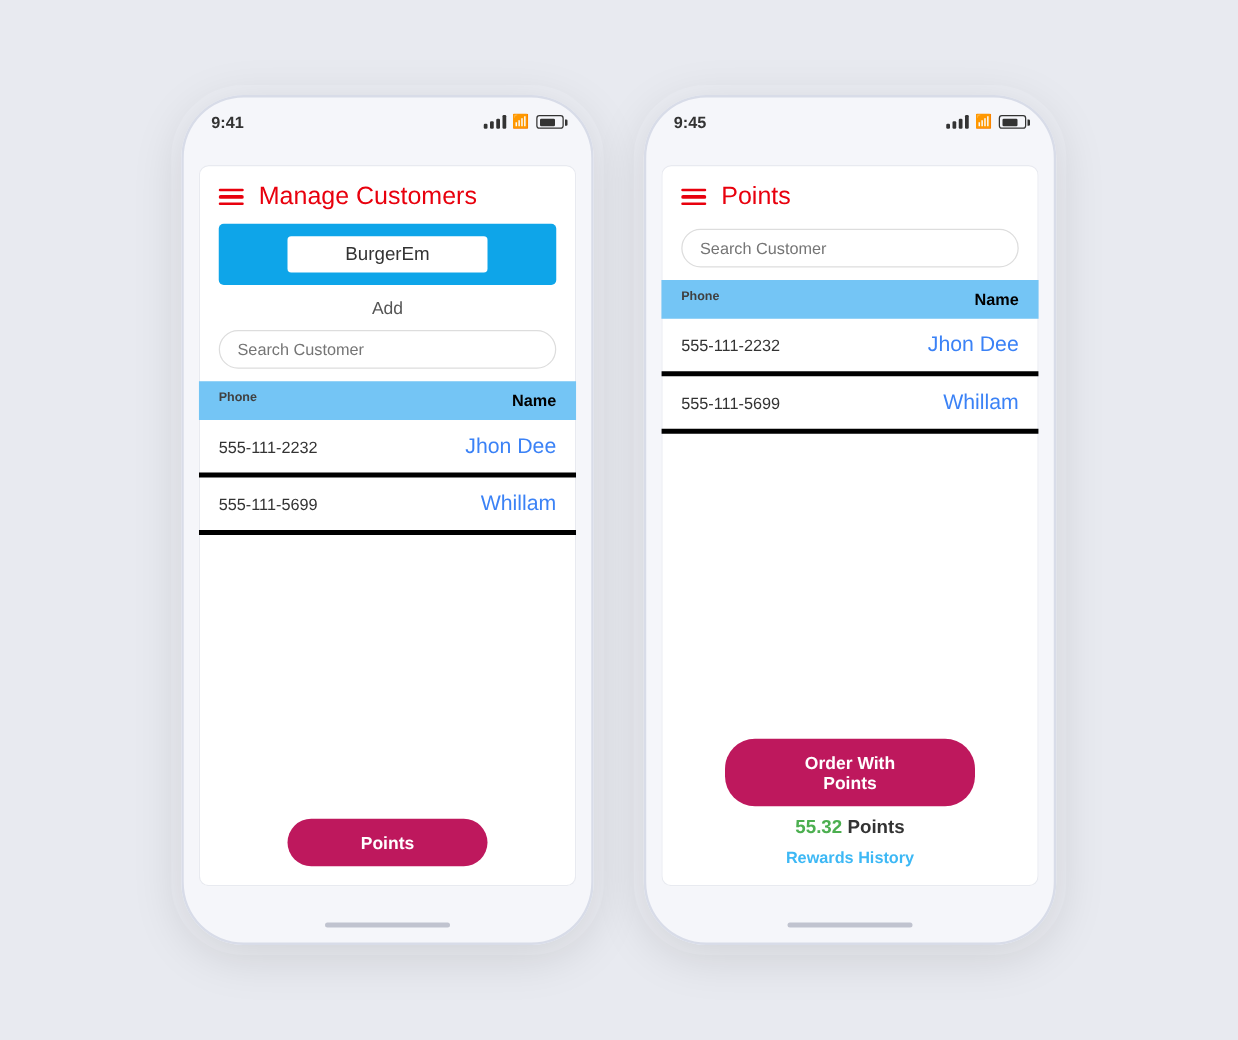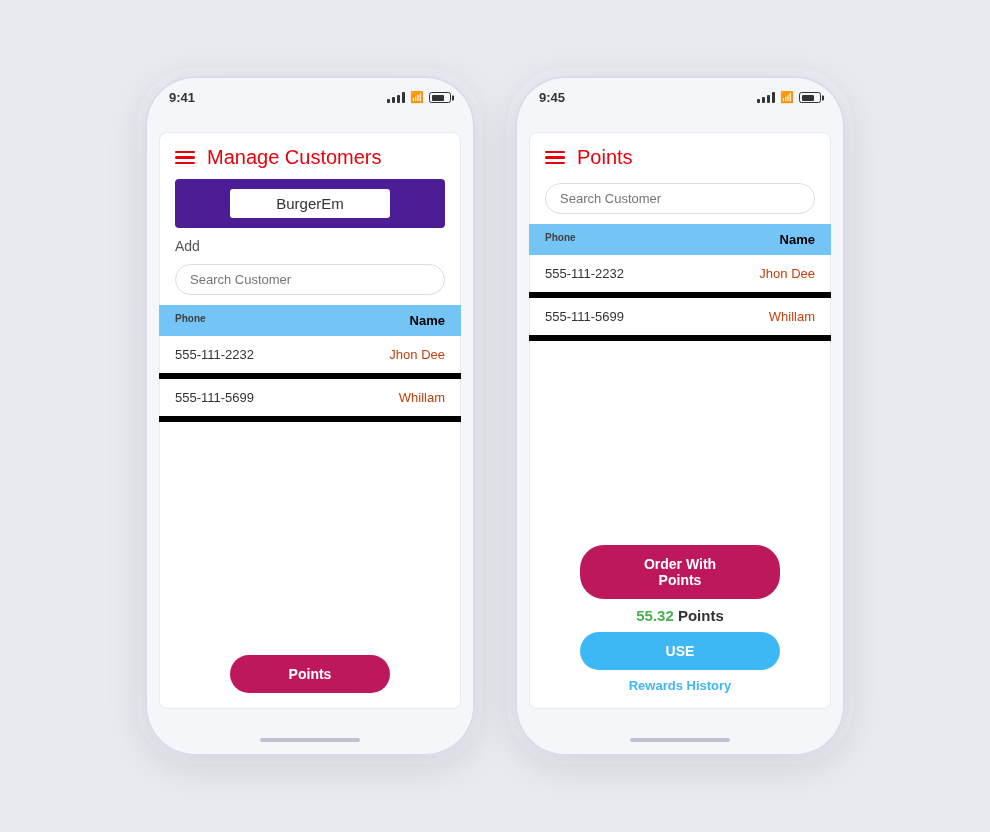--- a/index.html
+++ b/index.html
@@ -137,21 +137,21 @@
     }
 
     .app-title {
       font-size: 20px;
       font-weight: 400;
       color: #e8000d;
     }
 
     
     .brand-bar {
-      background: #4c1d95;
+      background: #0ea5e9;
       margin: 0 16px 8px 16px;
       border-radius: 4px;
       padding: 10px;
       display: flex;
       align-items: center;
       justify-content: center;
       flex-shrink: 0;
     }
 
     .brand-input {
@@ -160,21 +160,21 @@
       border-radius: 3px;
       padding: 6px 16px;
       font-size: 15px;
       text-align: center;
       width: 160px;
       outline: none;
       color: #333;
     }
 
     .add-label {
-      text-align: left;
+      text-align: center;
       padding: 2px 16px 6px 16px;
       font-size: 14px;
       color: #555;
       flex-shrink: 0;
     }
 
     .search-bar-wrap {
       padding: 4px 16px 10px 16px;
       flex-shrink: 0;
     }
@@ -213,34 +213,34 @@
     }
 
     .table-body {
       flex: 1;
       overflow: hidden;
     }
 
     .table-row {
       display: flex;
       padding: 11px 16px;
-      border-bottom: 6px solid #000000;
+      border-bottom: 4px solid #000000;
       align-items: center;
     }
 
     .table-row .cell-phone {
       flex: 1;
       font-size: 13px;
       color: #333;
     }
 
     .table-row .cell-name {
       flex: 1;
-      font-size: 13px;
-      color: #c2410c;
+      font-size: 17px;
+      color: #3b82f6;
       text-align: right;
     }
 
     .action-buttons {
       display: flex;
       flex-direction: column;
       align-items: center;
       gap: 10px;
       padding: 16px;
       flex-shrink: 0;
@@ -420,19 +420,18 @@
         <span class="cell-name">Whillam</span>
       </div>
     </div>
 
     <div class="points-section">
       <button class="btn-red" style="width:200px;">Order With Points</button>
       <div class="points-value">
         <span class="green">55.32</span>
         <span>Points</span>
       </div>
-      <button class="btn-blue" style="width:200px;">USE</button>
       <a href="#" class="rewards-link">Rewards History</a>
     </div>
   </div>
 
   <div class="home-bar"></div>
 </div>
 
 </body></html>

